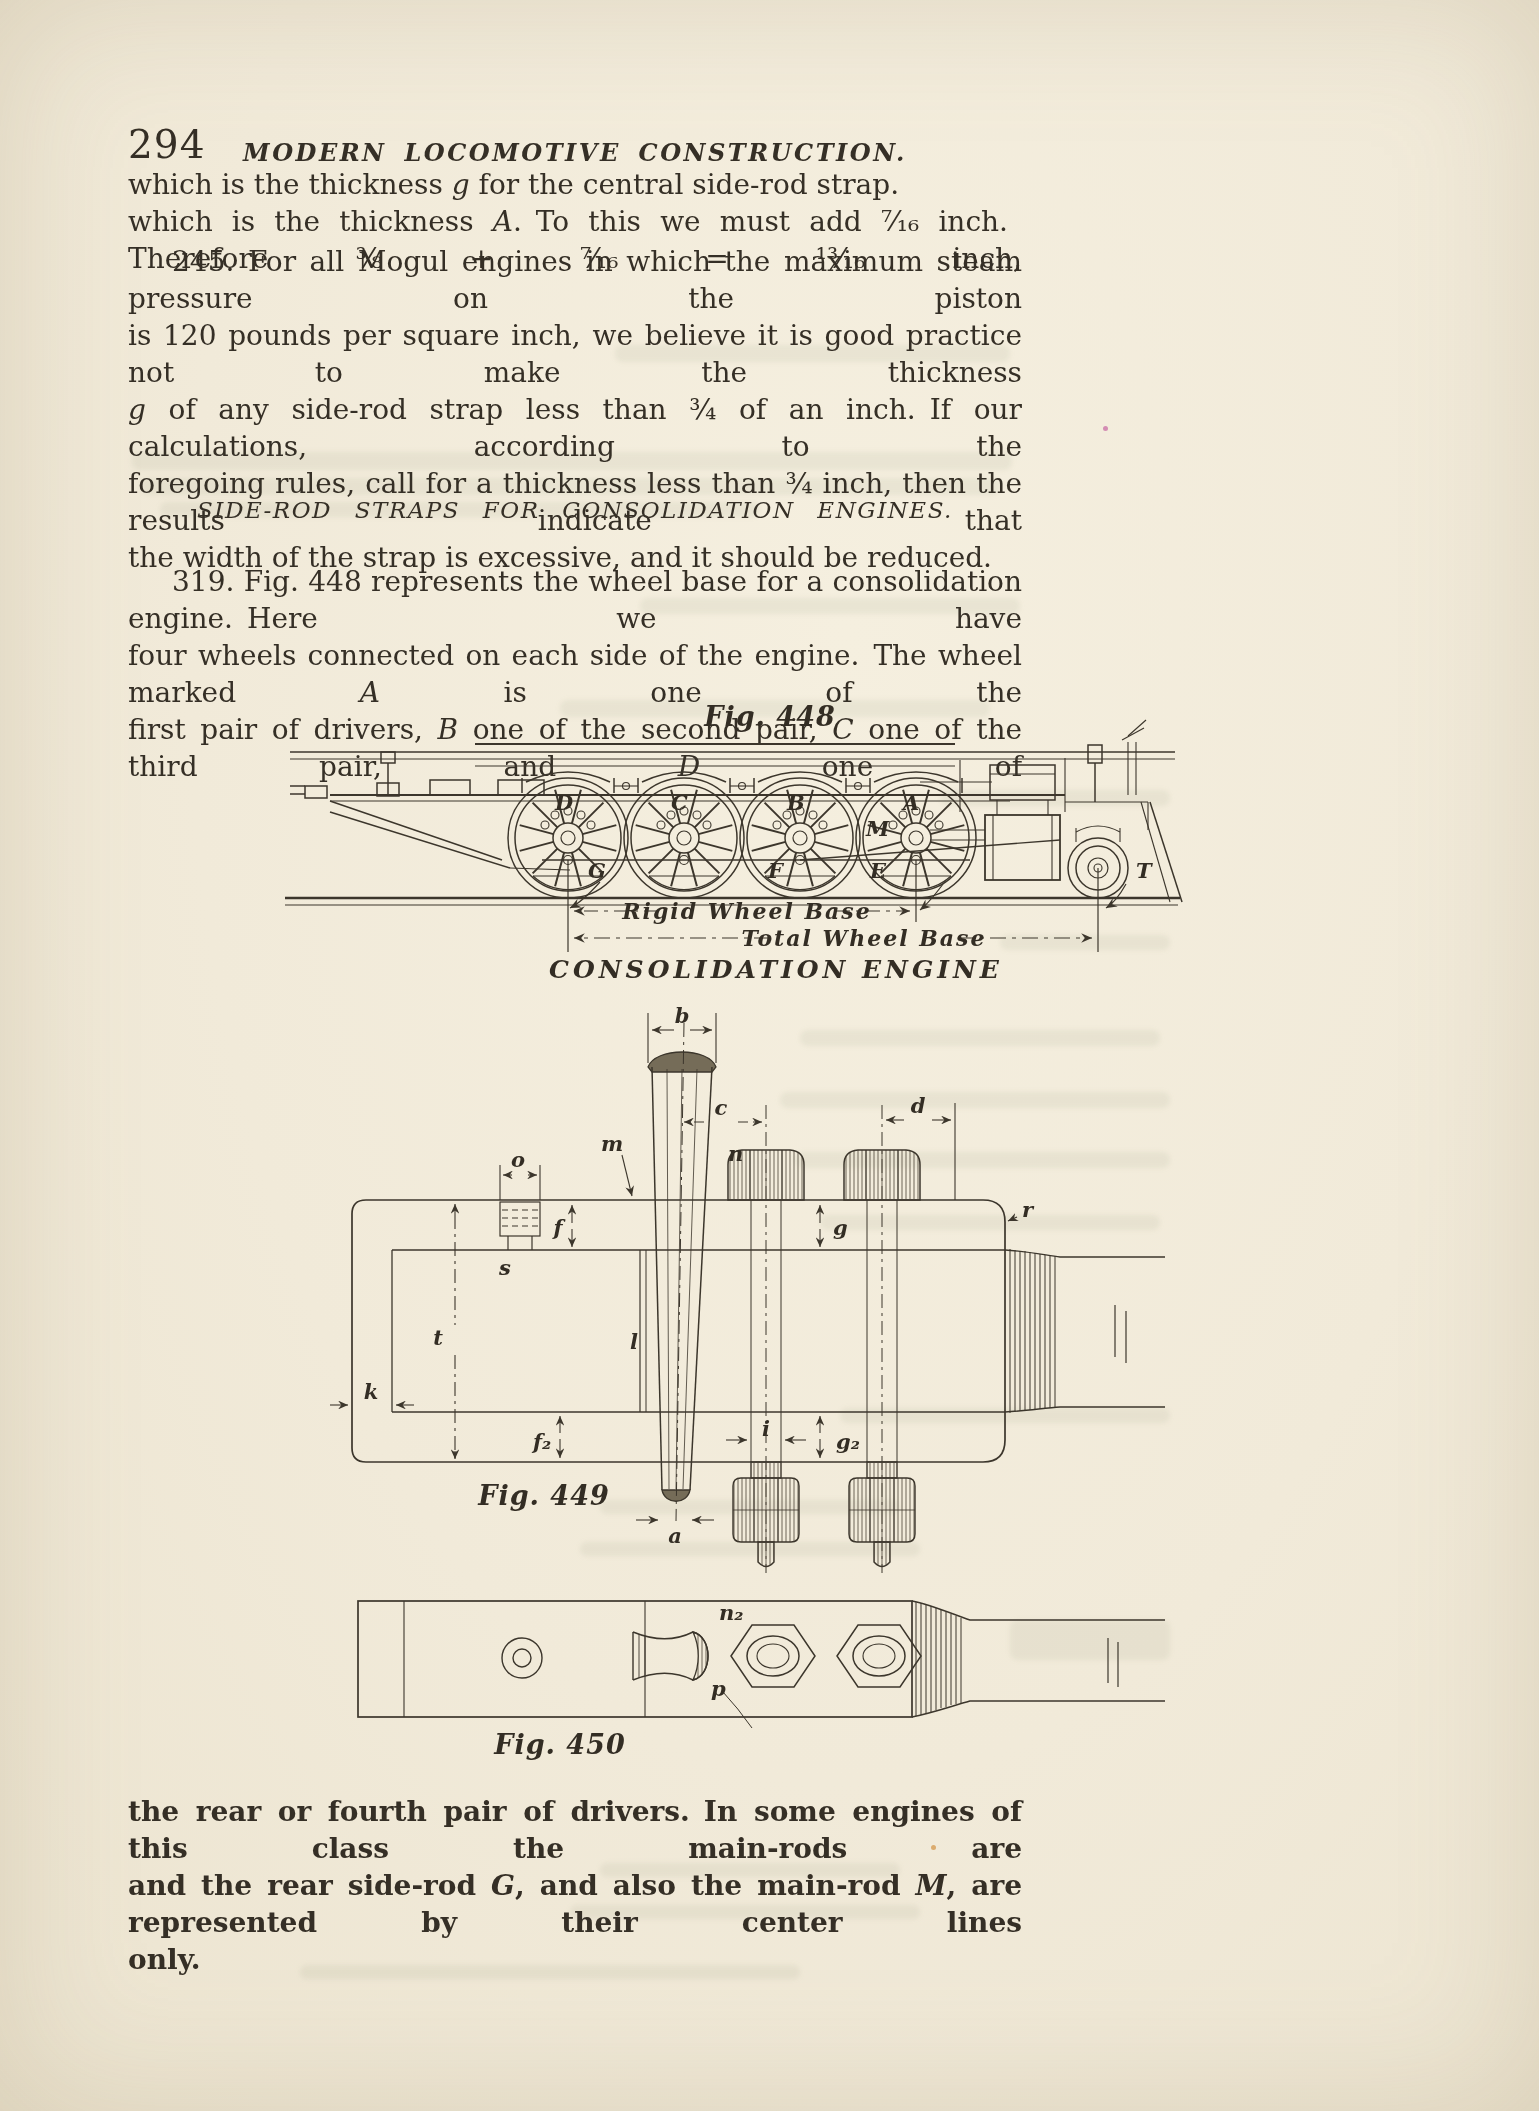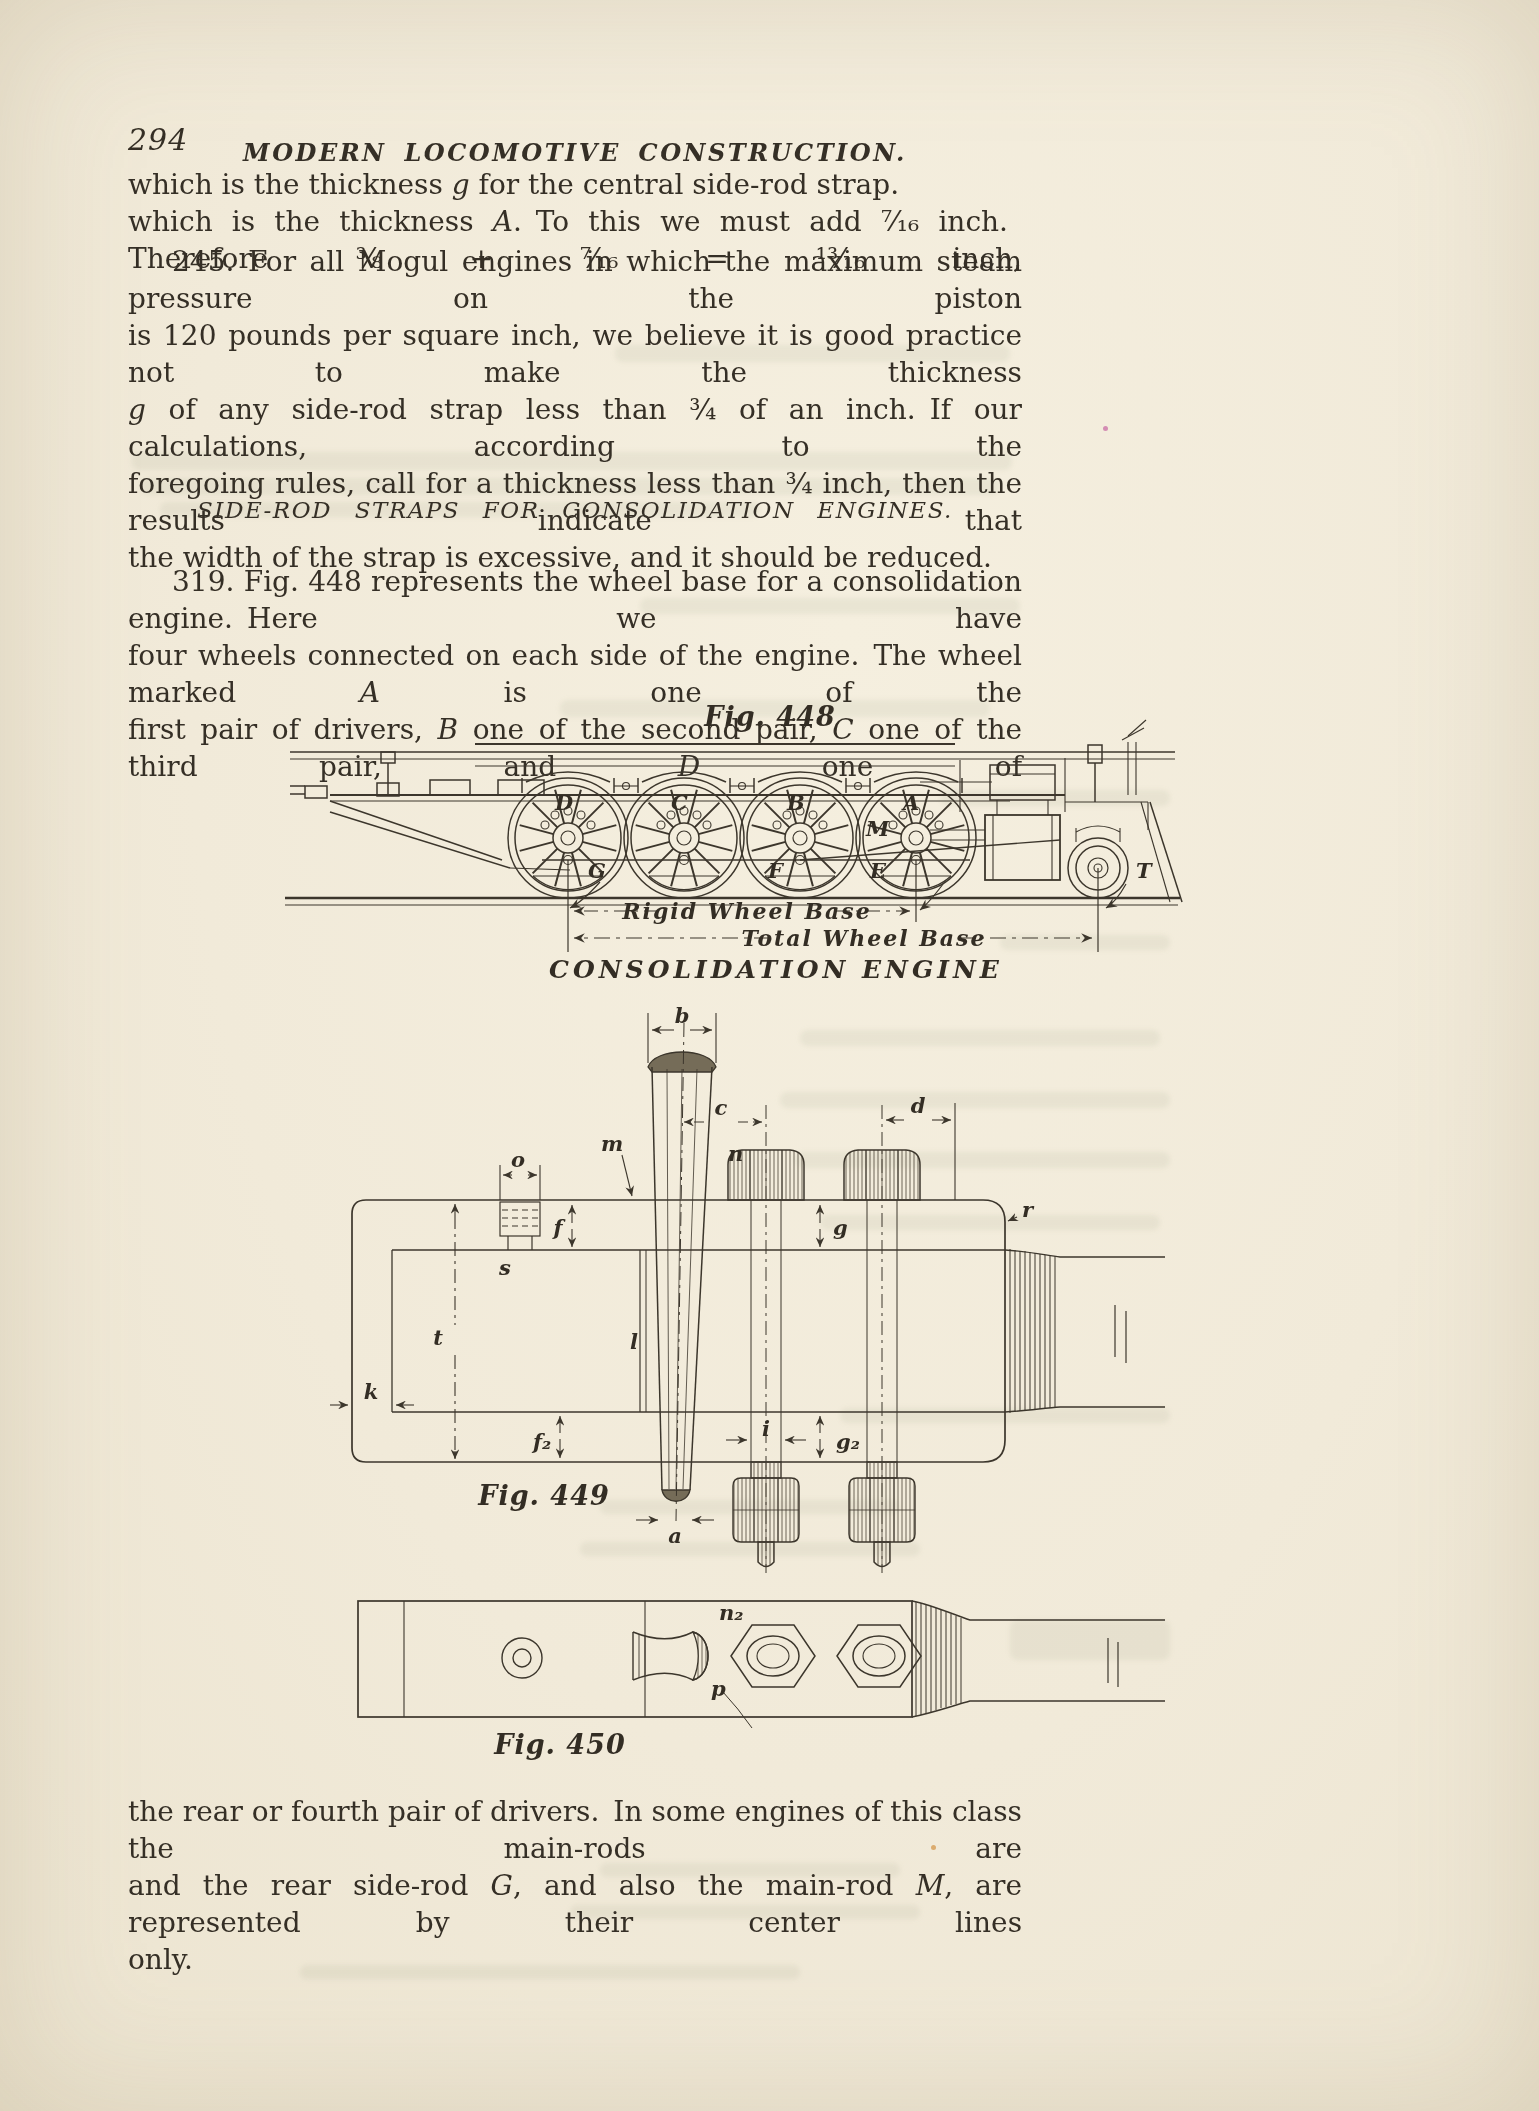--- a/index.html
+++ b/index.html
@@ -3,21 +3,21 @@
 <meta charset="utf-8">
 <style>
   html,body{margin:0;padding:0;background:#d8d2c2;}
   .page{position:relative;width:1539px;height:2111px;margin:0 auto;overflow:hidden;
         background:#f1ead9;
         background-image:radial-gradient(ellipse at 55% 30%, #f5efdf 0%, #f1ead9 55%, #ece4d0 100%);
         font-family:"DejaVu Serif", serif; color:#352f26;}
   .page::after{content:"";position:absolute;inset:0;pointer-events:none;
         box-shadow:inset 0 0 140px rgba(150,130,95,.22);}
   .abs{position:absolute;}
-  .folio{left:128px;top:122px;font-size:30px;letter-spacing:1px;font-style:italic;}
+  .folio{left:128px;top:122px;font-size:39px;letter-spacing:1px;}
   .running-title{left:128px;top:138px;width:894px;text-align:center;font-style:italic;
         font-weight:bold;font-size:24px;letter-spacing:2.5px;word-spacing:7px;}
   .text-block{left:128px;width:894px;font-size:28px;line-height:37px;}
   .bl{min-height:37px;white-space:normal;}
   .jl{text-align:justify;text-align-last:justify;}
   .indent{text-indent:44px;}
   .section-heading{left:128px;top:497px;width:894px;text-align:center;font-size:23px;
         letter-spacing:1.5px;word-spacing:14px;font-style:italic;}
   i{font-style:italic;}
   svg{position:absolute;overflow:visible;}
@@ -461,19 +461,19 @@
         <ellipse cx="513" cy="76" rx="16" ry="12" stroke-width="1.1"></ellipse>
       <polygon points="577,76 598,45 640,45 661,76 640,107 598,107"></polygon>
       <ellipse cx="619" cy="76" rx="26" ry="20"></ellipse>
         <ellipse cx="619" cy="76" rx="16" ry="12" stroke-width="1.1"></ellipse>
     </g>
     <text x="459" y="40" class="lab">n₂</text>
     <text x="451" y="116" class="lab">p</text>
     <text x="300" y="174" class="figlab">Fig. 450</text>
   </svg>
 
-  <div class="abs text-block" style="top:1793px;">
+  <div class="abs text-block" style="top:1793px;font-weight:bold;">
     <div class="bl jl">the rear or fourth pair of drivers. In some engines of this class the main-rods are</div>
     <div class="bl jl">and the rear side-rod <i>G</i>, and also the main-rod <i>M</i>, are represented by their center lines</div>
     <div class="bl">only.</div>
   </div>
 
 </div>
 
 </body></html>

